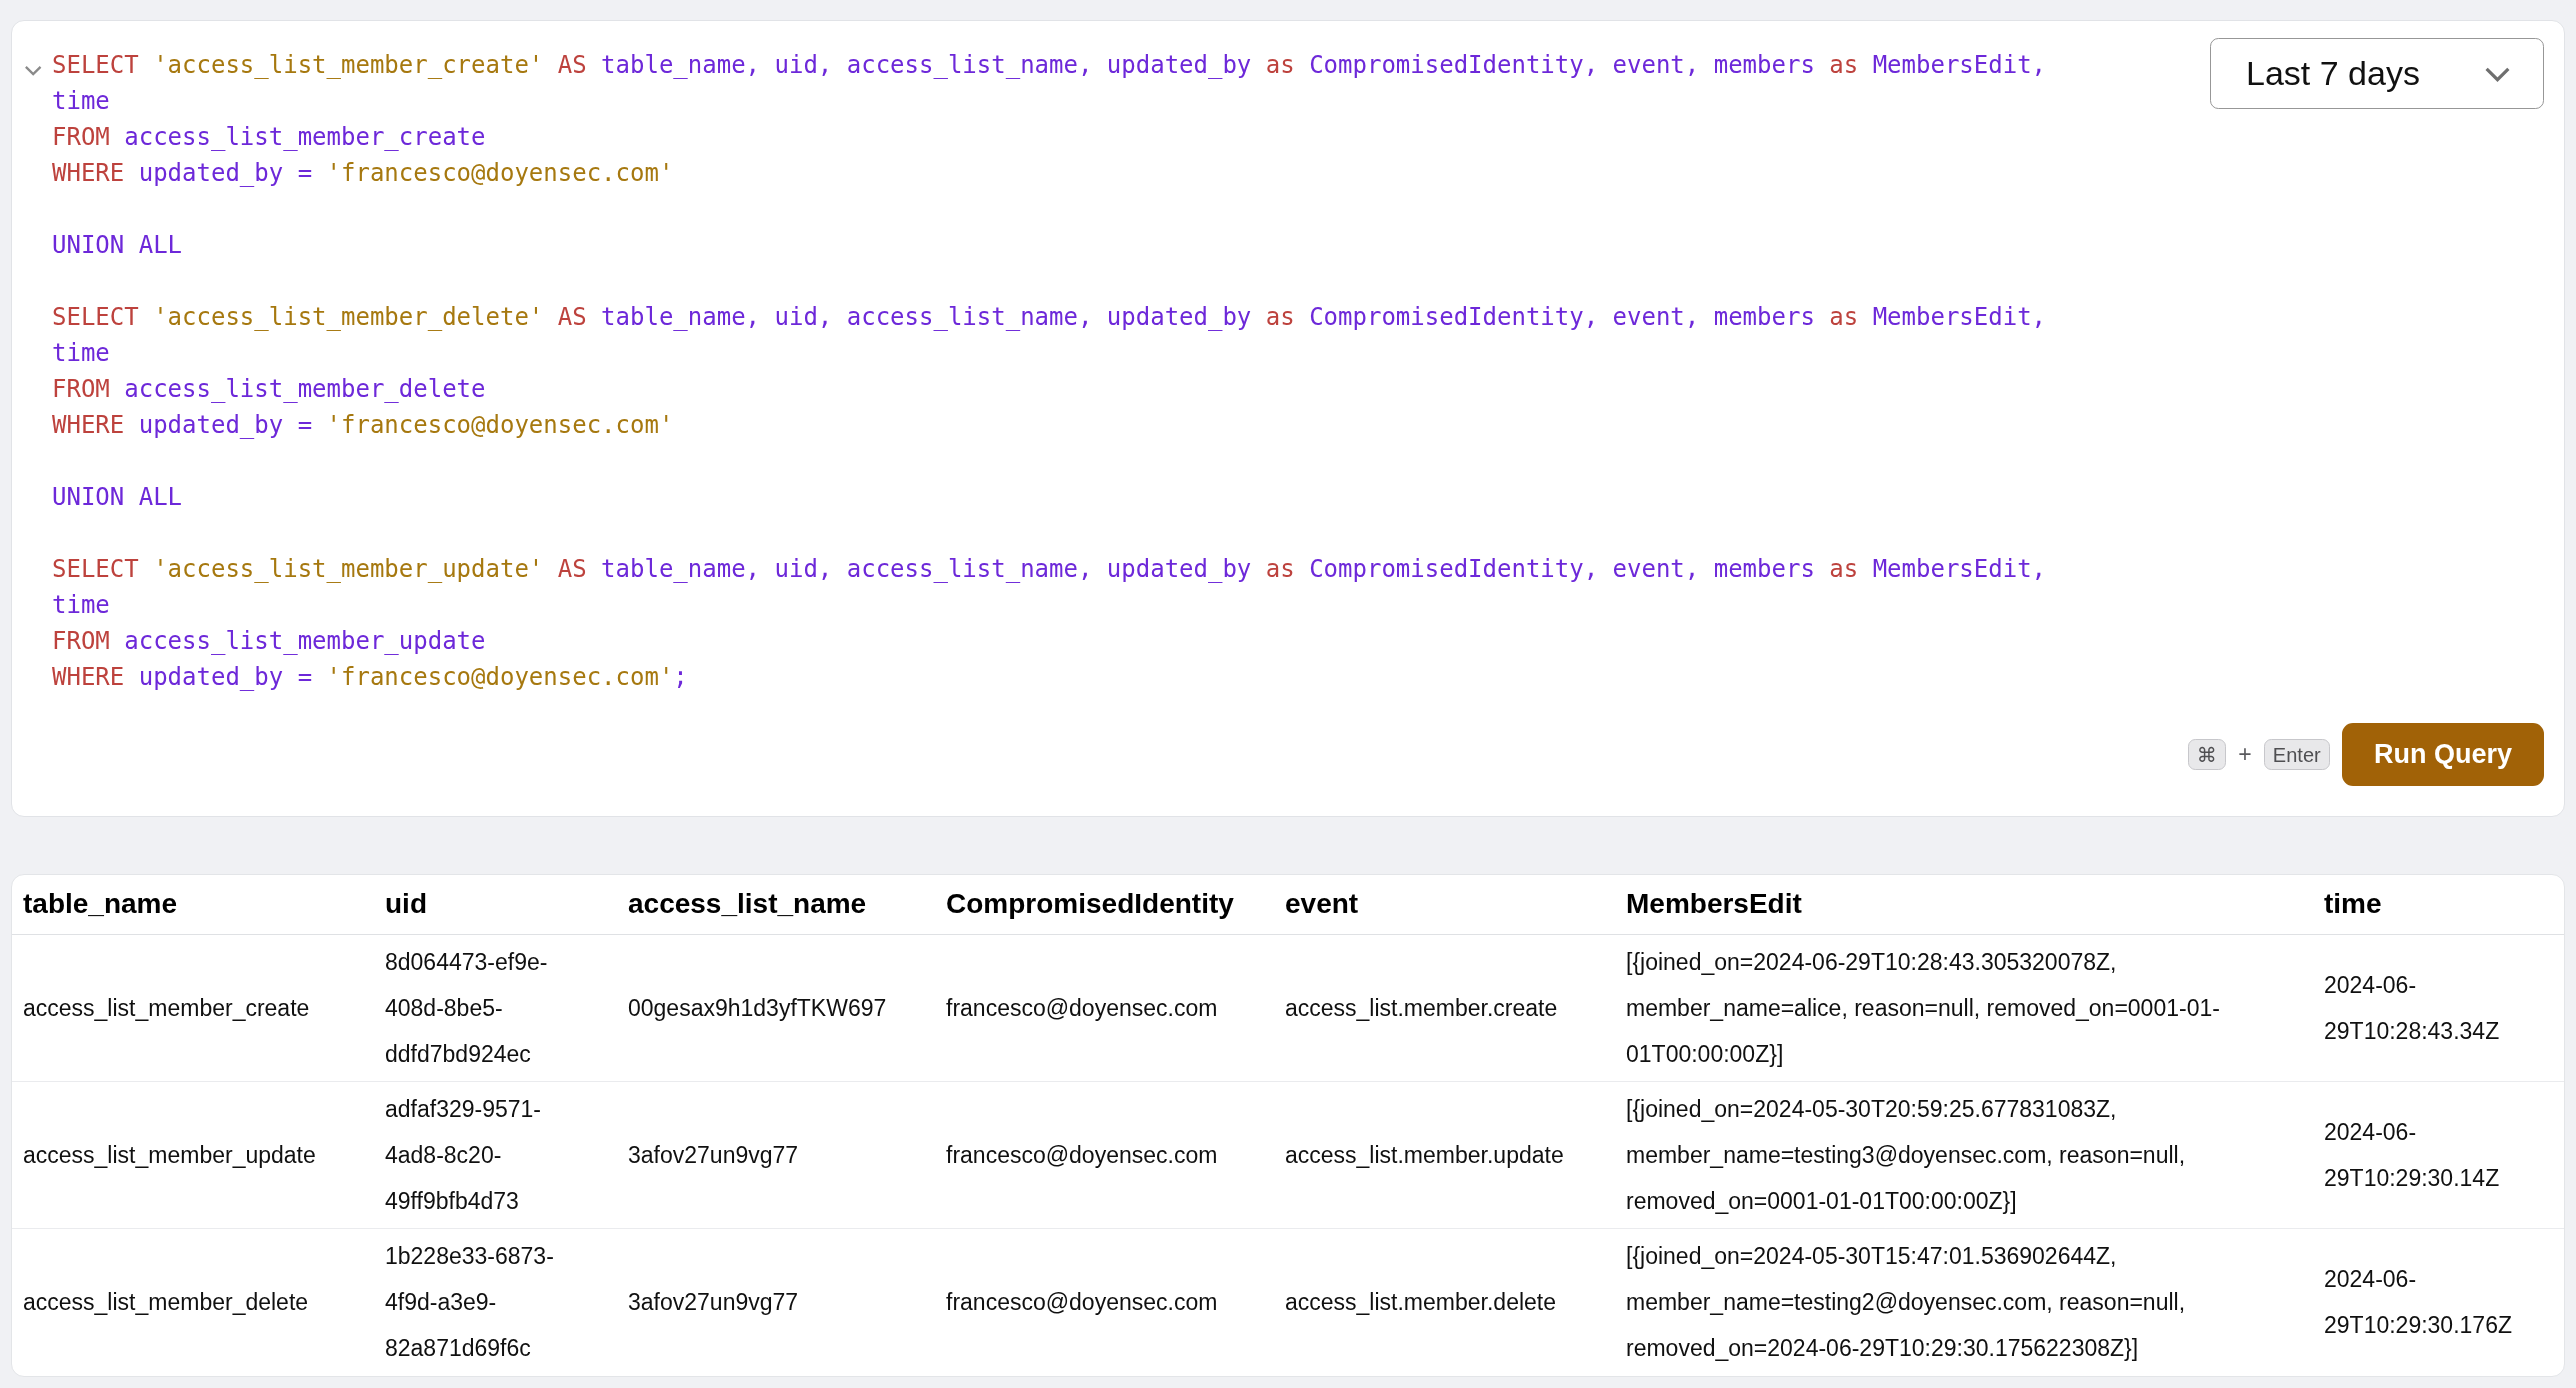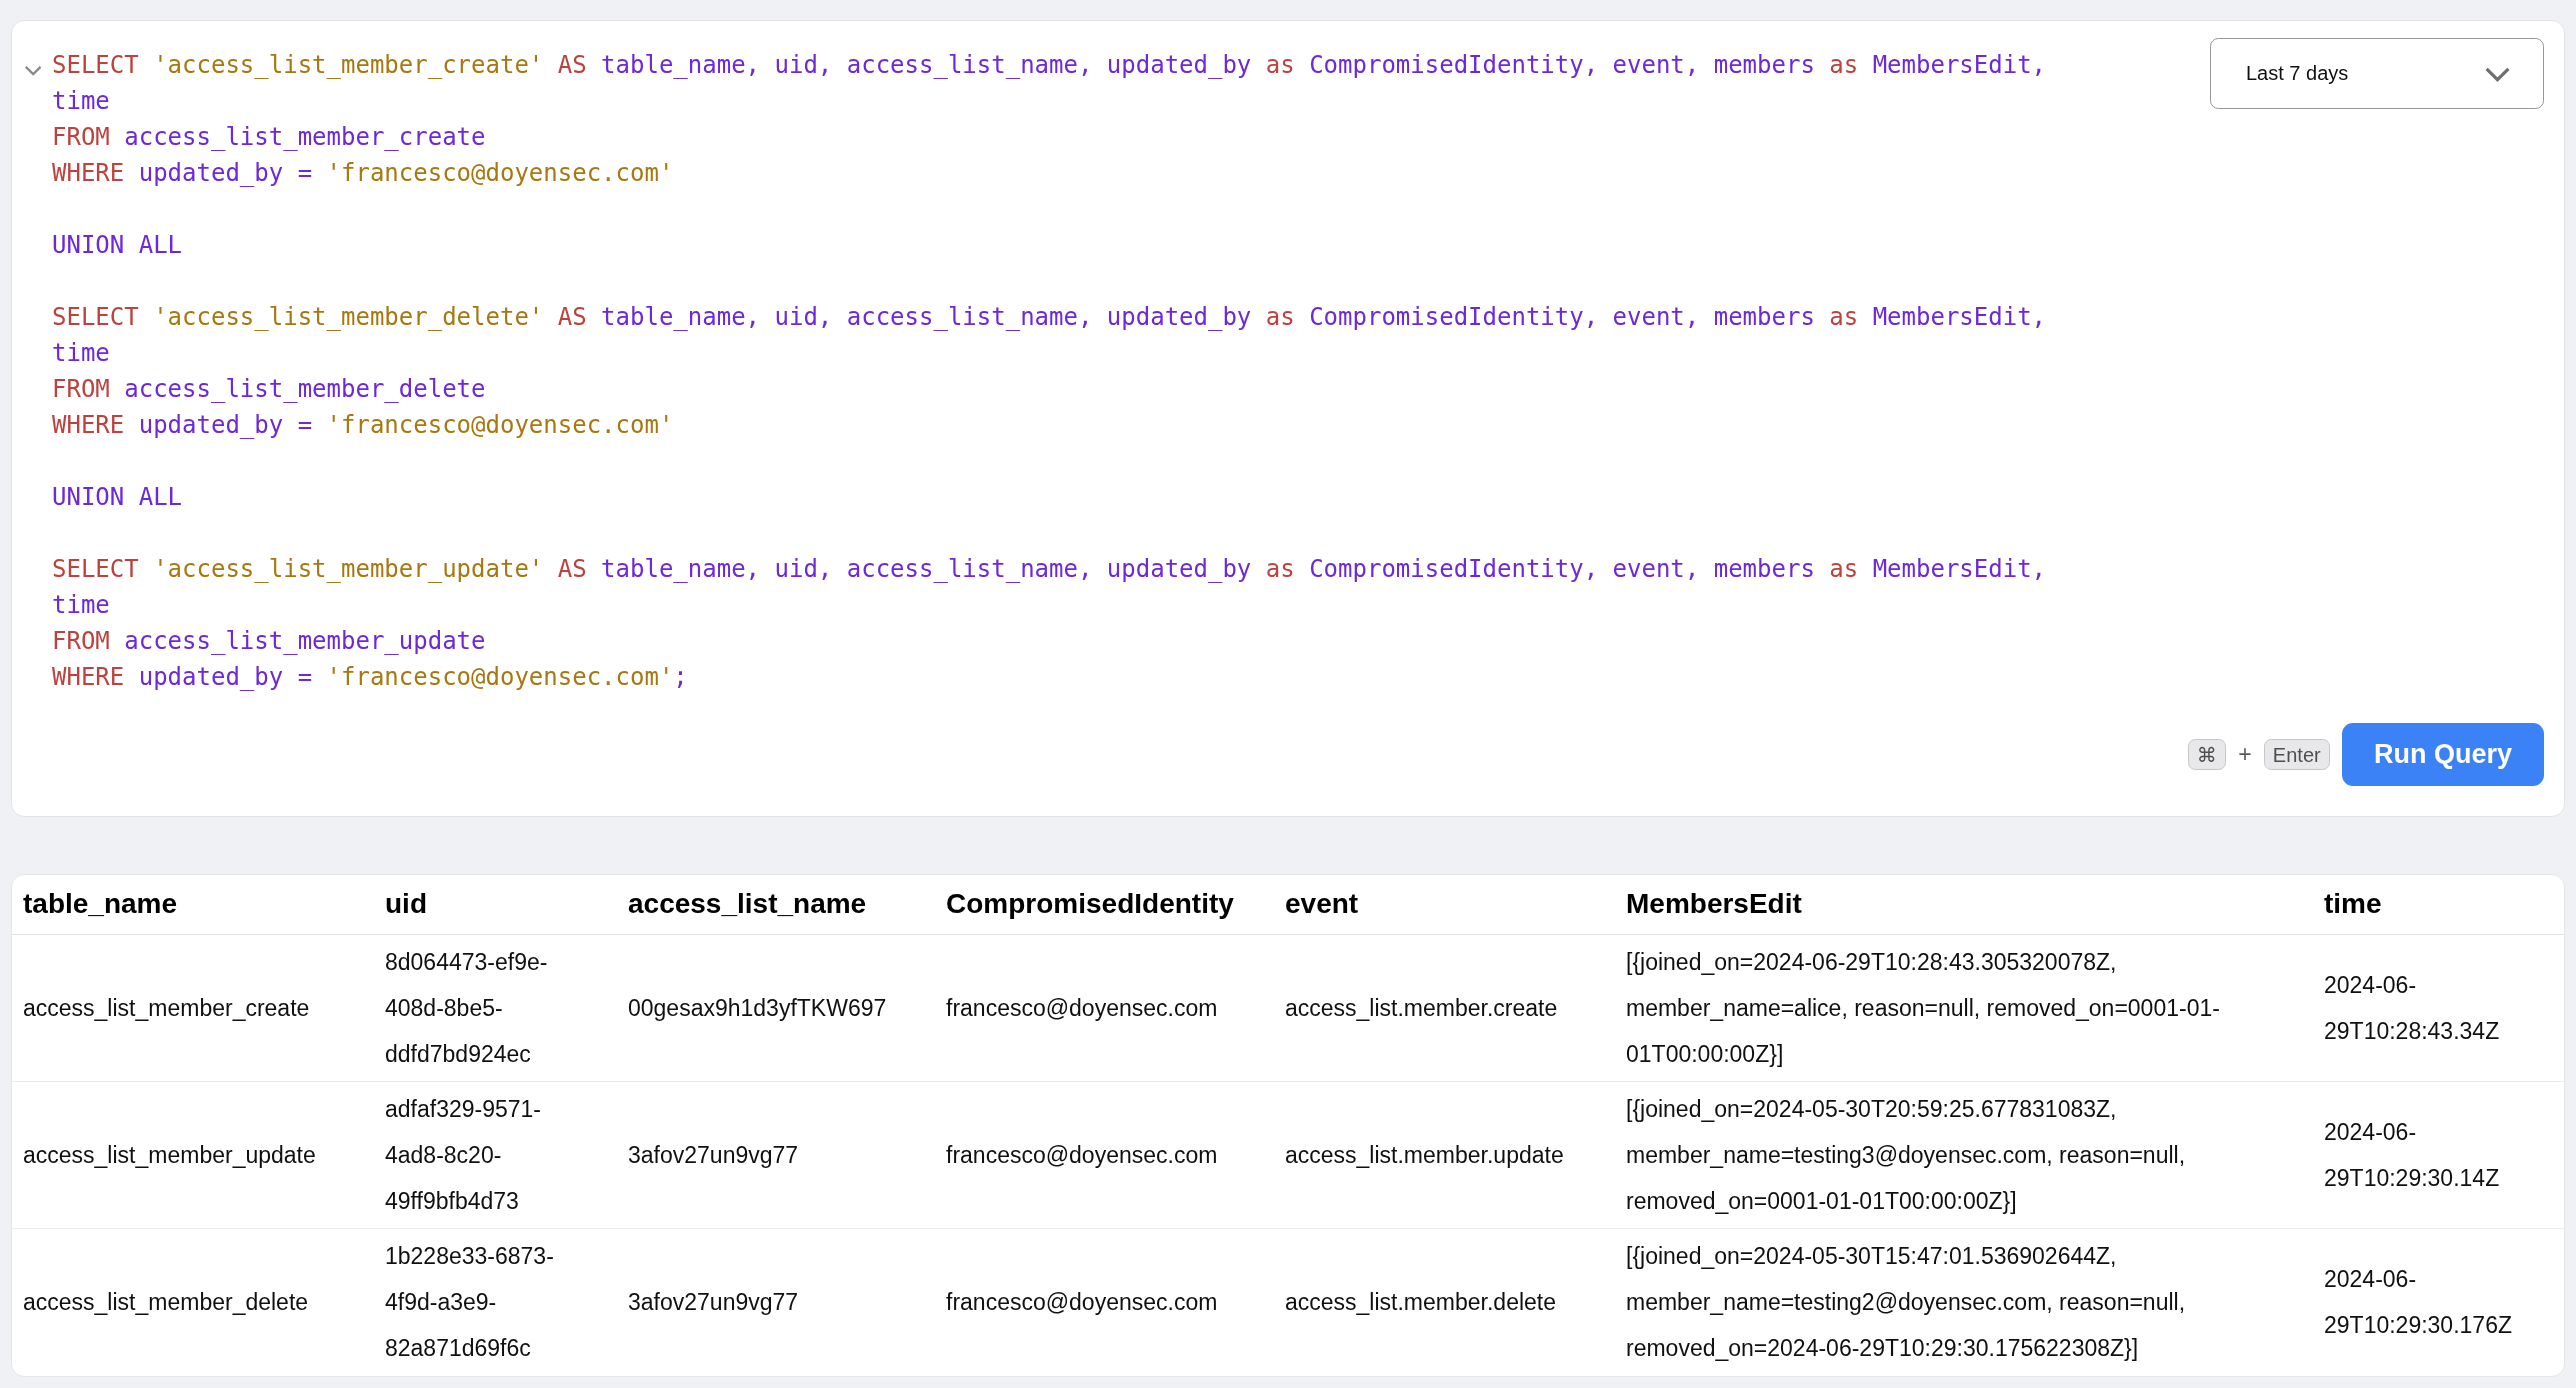--- a/index.html
+++ b/index.html
@@ -30,34 +30,34 @@
   .tok-s{color:#a6780f;}
   .tok-p{color:#6d28d9;text-align:right;}
   
   .time-range{
     position:absolute;top:17.4px;right:20px;width:334px;height:71px;
     box-sizing:border-box;background:#fff;
     border:1.8px solid #979797;border-radius:8.3px;
     display:flex;align-items:center;justify-content:space-between;
     padding:0 31px 0 35px;cursor:pointer;
   }
-  .time-range-label{font-size:20px;color:#111;}
+  .time-range-label{font-size:34px;color:#111;}
   
   .run-row{
     position:absolute;right:20px;bottom:30px;
     display:flex;align-items:center;gap:12px;
   }
   .kbd{
     background:#e8e8ea;border:1.8px solid #c7c7cb;border-radius:7.3px;
     font-size:20px;color:#4f4f52;padding:2.8px 8.3px;line-height:24px;
     box-sizing:border-box;display:inline-block;
   }
   .plus{font-size:23px;color:#5a5a5e;}
   .run-btn{
-    background:#3b82f6;color:#ffffff;border:none;border-radius:11px;
+    background:#a16207;color:#ffffff;border:none;border-radius:11px;
     height:63px;padding:0 32px;font-size:27px;font-weight:bold;
     font-family:"Liberation Sans",sans-serif;cursor:pointer;
   }
   
   .results-panel{
     position:absolute;left:11px;top:874px;width:2554px;height:503px;
     background:#ffffff;border:0.9px solid #e3e5e8;border-radius:13px;
     box-sizing:border-box;overflow:hidden;
   }
   table.results{

